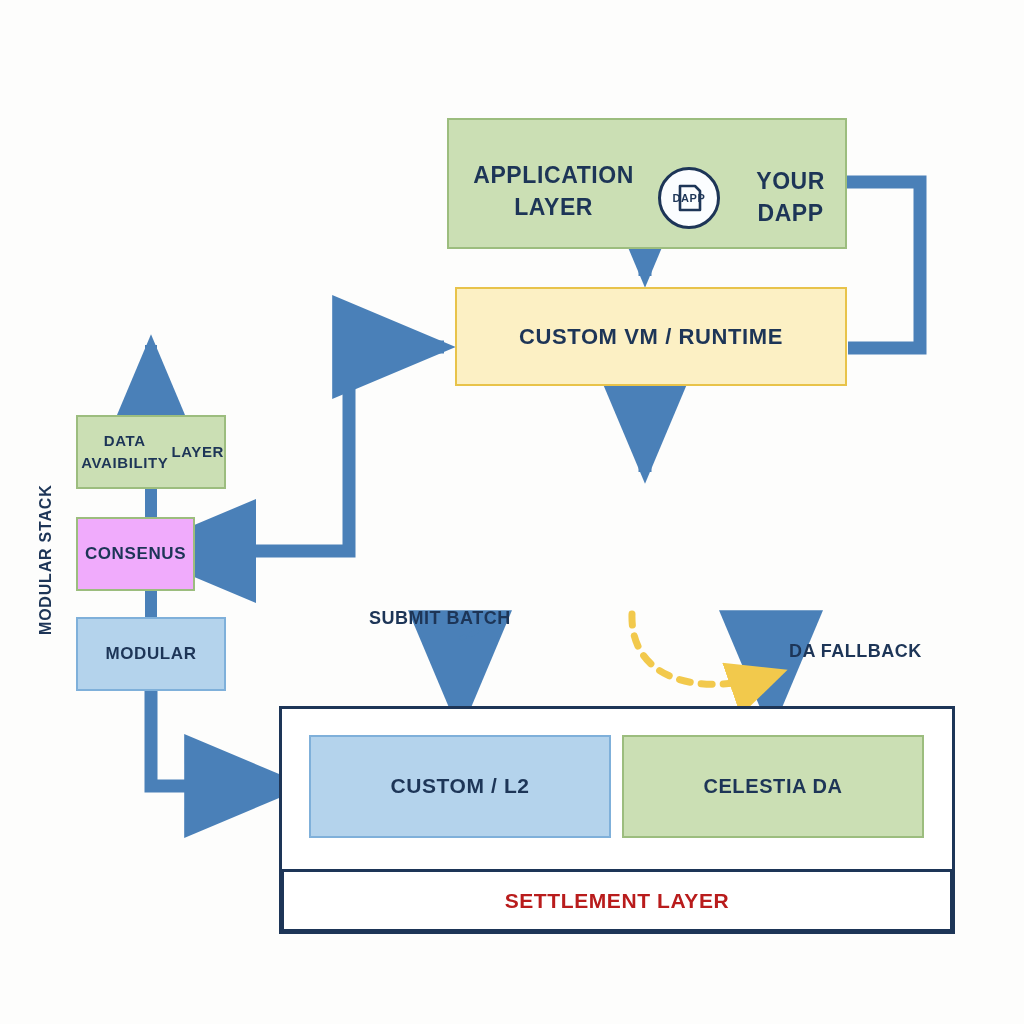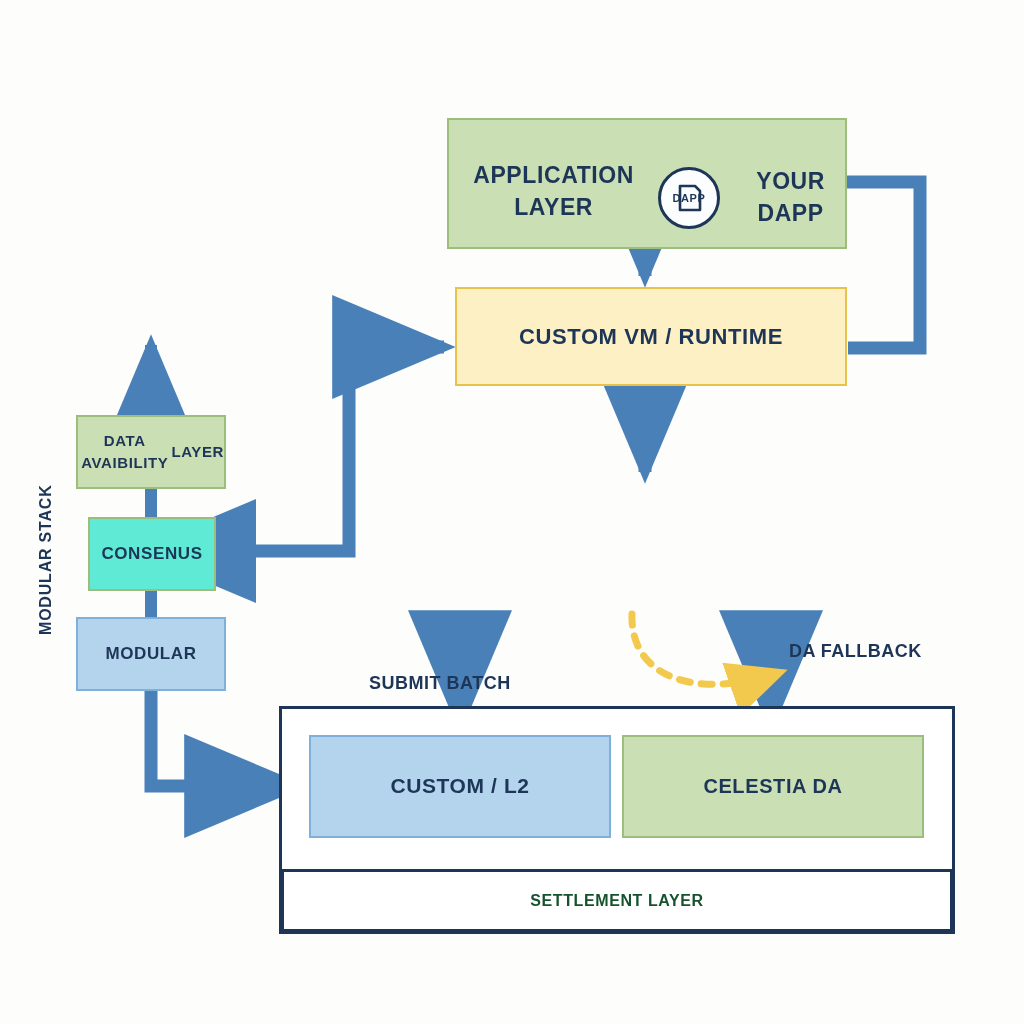--- a/index.html
+++ b/index.html
@@ -51,24 +51,23 @@
   }
   #sequencer .l1,#sequencer .l2{font-size:23px;}
 
   
   #da-box{
     left:76px;top:415px;width:150px;height:74px;
     background:#cbdfb4;border:2px solid #9cbd7e;
     font-size:15px;line-height:1.45;
   }
   #consensus-box{
-    left:76px;top:517px;width:128px;height:74px;
-    background:#5eead4;border:2px solid #9cbd7e;
+    left:76px;top:517px;width:119px;height:74px;
+    background:#f0abfc;border:2px solid #9cbd7e;
     font-size:17px;
-    margin-left:12px;
   }
   #execution-box{
     left:76px;top:617px;width:150px;height:74px;
     background:#b4d3ec;border:2px solid #7fb0da;
     font-size:17px;
   }
   #modular-label{
     position:absolute;left:24px;top:470px;width:44px;height:180px;
     display:flex;align-items:center;justify-content:center;
     color:#1d3557;font-weight:bold;font-size:16px;letter-spacing:.8px;
@@ -78,37 +77,37 @@
 
   
   #settlement-frame{
     position:absolute;left:279px;top:706px;width:676px;height:228px;
     border:3px solid #1d3557;background:#ffffff;box-sizing:border-box;
   }
   #settlement-bar{
     position:absolute;left:281px;top:869px;width:672px;height:63px;
     border:3px solid #1d3557;background:#ffffff;box-sizing:border-box;
     display:flex;align-items:center;justify-content:center;
-    color:#14532d;font-weight:bold;font-size:16px;letter-spacing:.6px;
+    color:#b91c1c;font-weight:bold;font-size:21px;letter-spacing:.6px;
   }
   #eth-box{
     left:309px;top:735px;width:302px;height:103px;
     background:#b4d3ec;border:2px solid #7fb0da;font-size:21px;
   }
   #celestia-box{
     left:622px;top:735px;width:302px;height:103px;
     background:#cbdfb4;border:2px solid #9cbd7e;font-size:20px;
   }
 
   
   .flabel{
     position:absolute;color:#1d3557;font-weight:bold;
     font-size:18px;letter-spacing:.5px;white-space:nowrap;
   }
-  #submit-batch{left:369px;top:673px;text-align:center;}
+  #submit-batch{left:369px;top:608px;text-align:center;}
   #da-fallback{left:789px;top:641px;}
 
   
   #dapp-icon{
     width:56px;height:56px;border-radius:50%;
     background:#fbfdff;border:3px solid #1d3557;
     display:flex;align-items:center;justify-content:center;
     position:relative;flex:none;
   }
 </style>

